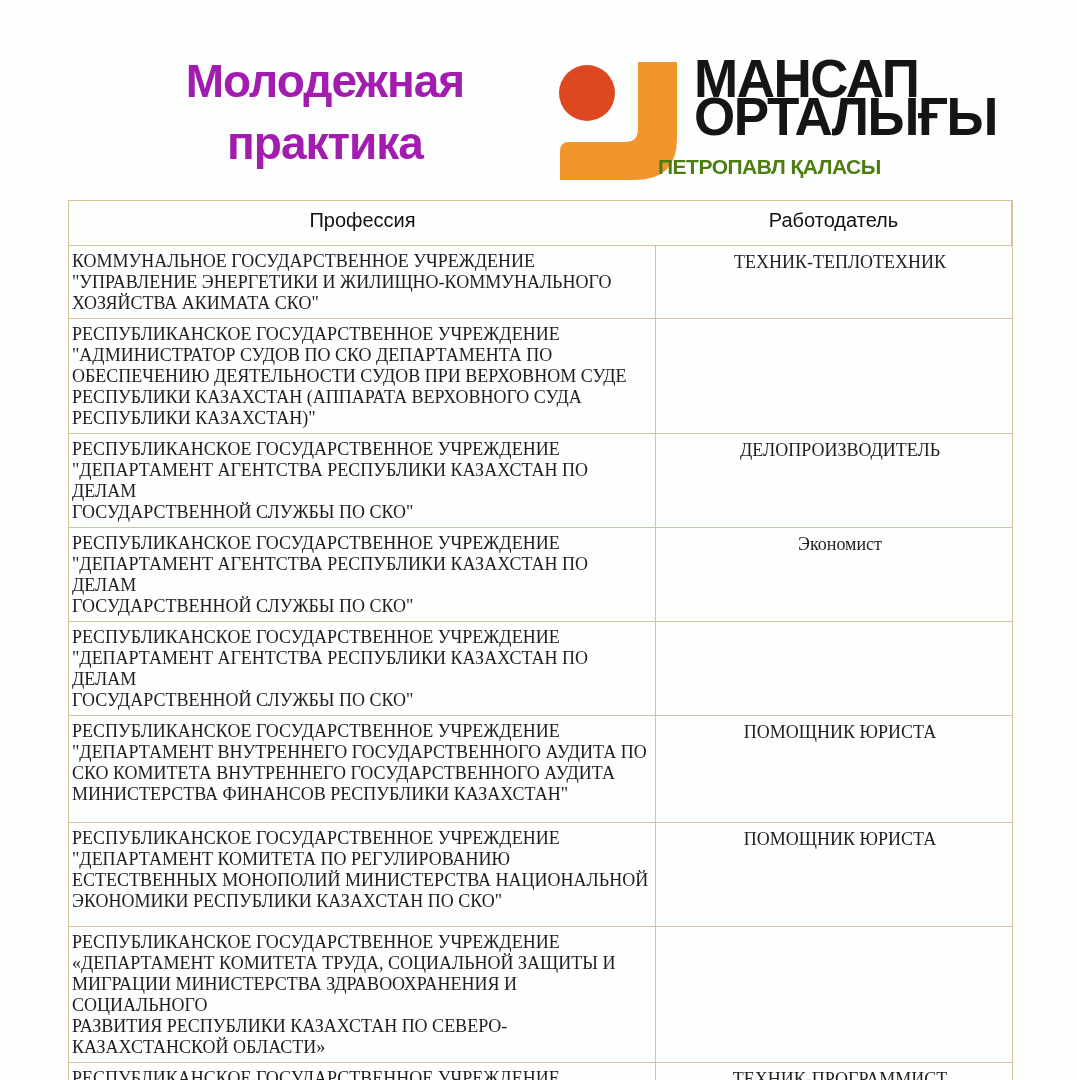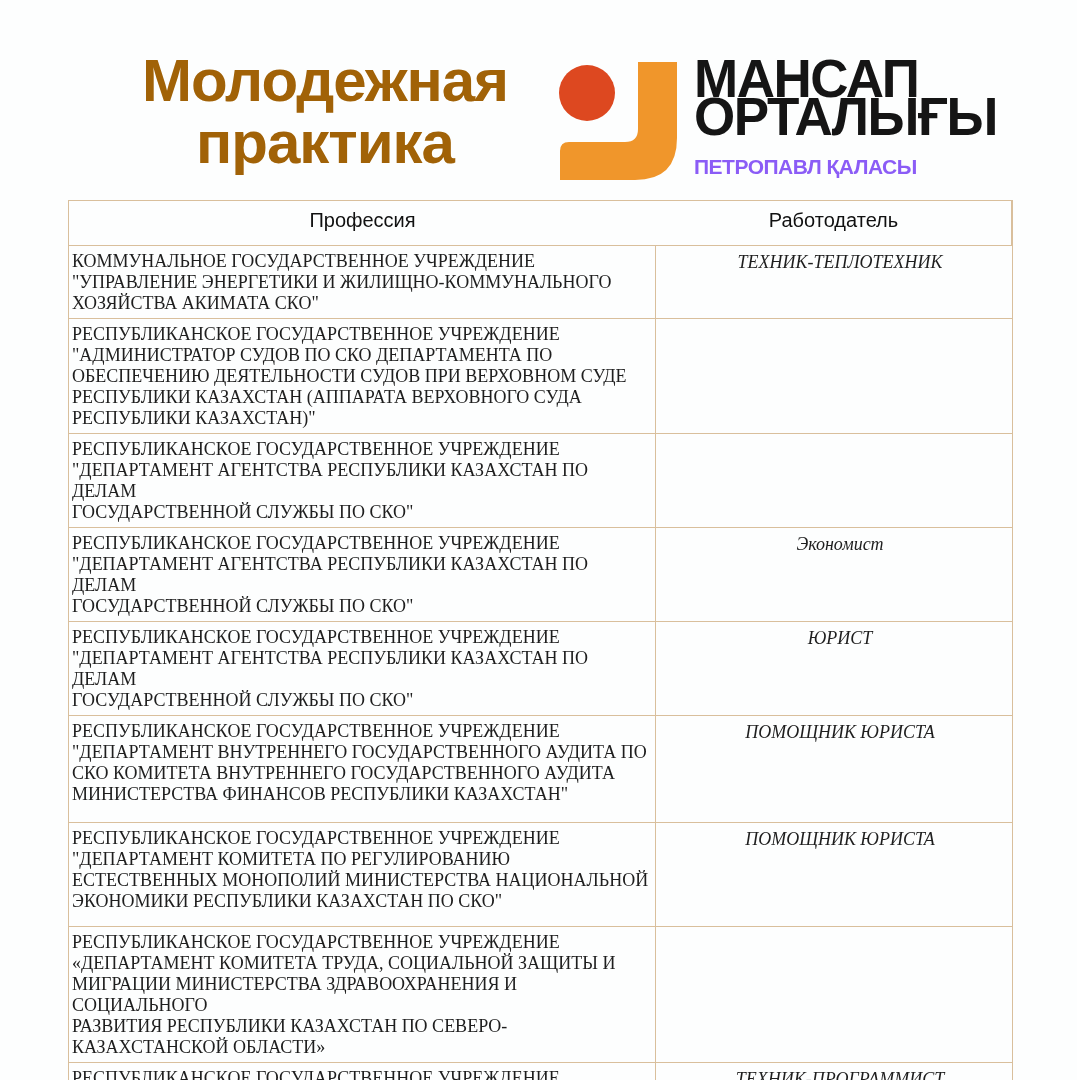--- a/index.html
+++ b/index.html
@@ -12,34 +12,34 @@
     position:relative;
     width:1077px;height:1080px;
     background:#fdfefe;
     overflow:hidden;
     font-family:"Liberation Sans",sans-serif;
   }
   
   .title{
     position:absolute;left:135px;top:50px;width:380px;
     font-family:"Liberation Sans",sans-serif;
-    font-weight:bold;font-size:60px;line-height:62px;
-    letter-spacing:-1px;color:#a16207;text-align:center;
+    font-weight:bold;font-size:46px;line-height:62px;
+    letter-spacing:-1px;color:#a21caf;text-align:center;
   }
   
   .logo-mark{position:absolute;left:555px;top:56px;width:130px;height:124px;}
   .brand{
     position:absolute;left:694px;top:60px;width:245px;
     font-weight:bold;font-size:53px;line-height:38px;
     letter-spacing:-1.5px;color:#151515;
   }
   .brand-sub{
-    position:absolute;left:694px;top:155px;width:260px;
+    position:absolute;left:658px;top:155px;width:260px;
     font-weight:bold;font-size:21px;line-height:24px;
-    letter-spacing:-0.5px;color:#8b5cf6;
+    letter-spacing:-0.5px;color:#4d7c0f;
   }
   
   .table{
     position:absolute;left:68px;top:200px;width:945px;
     border:1px solid var(--line);
     background:transparent;
   }
   .thead{display:grid;grid-template-columns:587px 1fr;height:45px;border-bottom:1px solid var(--line);}
   .th{
     font-family:"Liberation Sans",sans-serif;font-size:20px;color:#111;
@@ -50,21 +50,21 @@
   .td{
     font-family:"Liberation Serif","DejaVu Serif",serif;
     font-size:18px;line-height:21px;color:var(--ink);
   }
   .td-emp{
     border-right:1px solid var(--line);
     padding:5px 4px 4px 3px;
     white-space:pre-line;
   }
   .td-prof{
-    text-align:center;padding:6px 4px 4px 4px;font-style:italic;
+    text-align:center;padding:6px 4px 4px 4px;
   }
   
   .tr:nth-child(1){min-height:73px;}
   .tr:nth-child(2){min-height:110px;}
   .tr:nth-child(3){min-height:75px;}
   .tr:nth-child(4){min-height:74px;}
   .tr:nth-child(5){min-height:79px;}
   .tr:nth-child(6){min-height:107px;}
   .tr:nth-child(7){min-height:104px;}
   .tr:nth-child(8){min-height:110px;}
@@ -101,32 +101,32 @@
           <div class="td td-emp">РЕСПУБЛИКАНСКОЕ ГОСУДАРСТВЕННОЕ УЧРЕЖДЕНИЕ
 "АДМИНИСТРАТОР СУДОВ ПО СКО ДЕПАРТАМЕНТА ПО
 ОБЕСПЕЧЕНИЮ ДЕЯТЕЛЬНОСТИ СУДОВ ПРИ ВЕРХОВНОМ СУДЕ
 РЕСПУБЛИКИ КАЗАХСТАН (АППАРАТА ВЕРХОВНОГО СУДА
 РЕСПУБЛИКИ КАЗАХСТАН)"</div>
         </div>
         <div class="tr">
           <div class="td td-emp">РЕСПУБЛИКАНСКОЕ ГОСУДАРСТВЕННОЕ УЧРЕЖДЕНИЕ
 "ДЕПАРТАМЕНТ АГЕНТСТВА РЕСПУБЛИКИ КАЗАХСТАН ПО ДЕЛАМ
 ГОСУДАРСТВЕННОЙ СЛУЖБЫ ПО СКО"</div>
+          <div class="td td-prof">ДЕЛОПРОИЗВОДИТЕЛЬ</div>
         </div>
         <div class="tr">
           <div class="td td-emp">РЕСПУБЛИКАНСКОЕ ГОСУДАРСТВЕННОЕ УЧРЕЖДЕНИЕ
 "ДЕПАРТАМЕНТ АГЕНТСТВА РЕСПУБЛИКИ КАЗАХСТАН ПО ДЕЛАМ
 ГОСУДАРСТВЕННОЙ СЛУЖБЫ ПО СКО"</div>
           <div class="td td-prof">Экономист</div>
         </div>
         <div class="tr">
           <div class="td td-emp">РЕСПУБЛИКАНСКОЕ ГОСУДАРСТВЕННОЕ УЧРЕЖДЕНИЕ
 "ДЕПАРТАМЕНТ АГЕНТСТВА РЕСПУБЛИКИ КАЗАХСТАН ПО ДЕЛАМ
 ГОСУДАРСТВЕННОЙ СЛУЖБЫ ПО СКО"</div>
-          <div class="td td-prof">ЮРИСТ</div>
         </div>
         <div class="tr">
           <div class="td td-emp">РЕСПУБЛИКАНСКОЕ ГОСУДАРСТВЕННОЕ УЧРЕЖДЕНИЕ
 "ДЕПАРТАМЕНТ ВНУТРЕННЕГО ГОСУДАРСТВЕННОГО АУДИТА ПО
 СКО КОМИТЕТА ВНУТРЕННЕГО ГОСУДАРСТВЕННОГО АУДИТА
 МИНИСТЕРСТВА ФИНАНСОВ РЕСПУБЛИКИ КАЗАХСТАН"</div>
           <div class="td td-prof">ПОМОЩНИК ЮРИСТА</div>
         </div>
         <div class="tr">
           <div class="td td-emp">РЕСПУБЛИКАНСКОЕ ГОСУДАРСТВЕННОЕ УЧРЕЖДЕНИЕ

